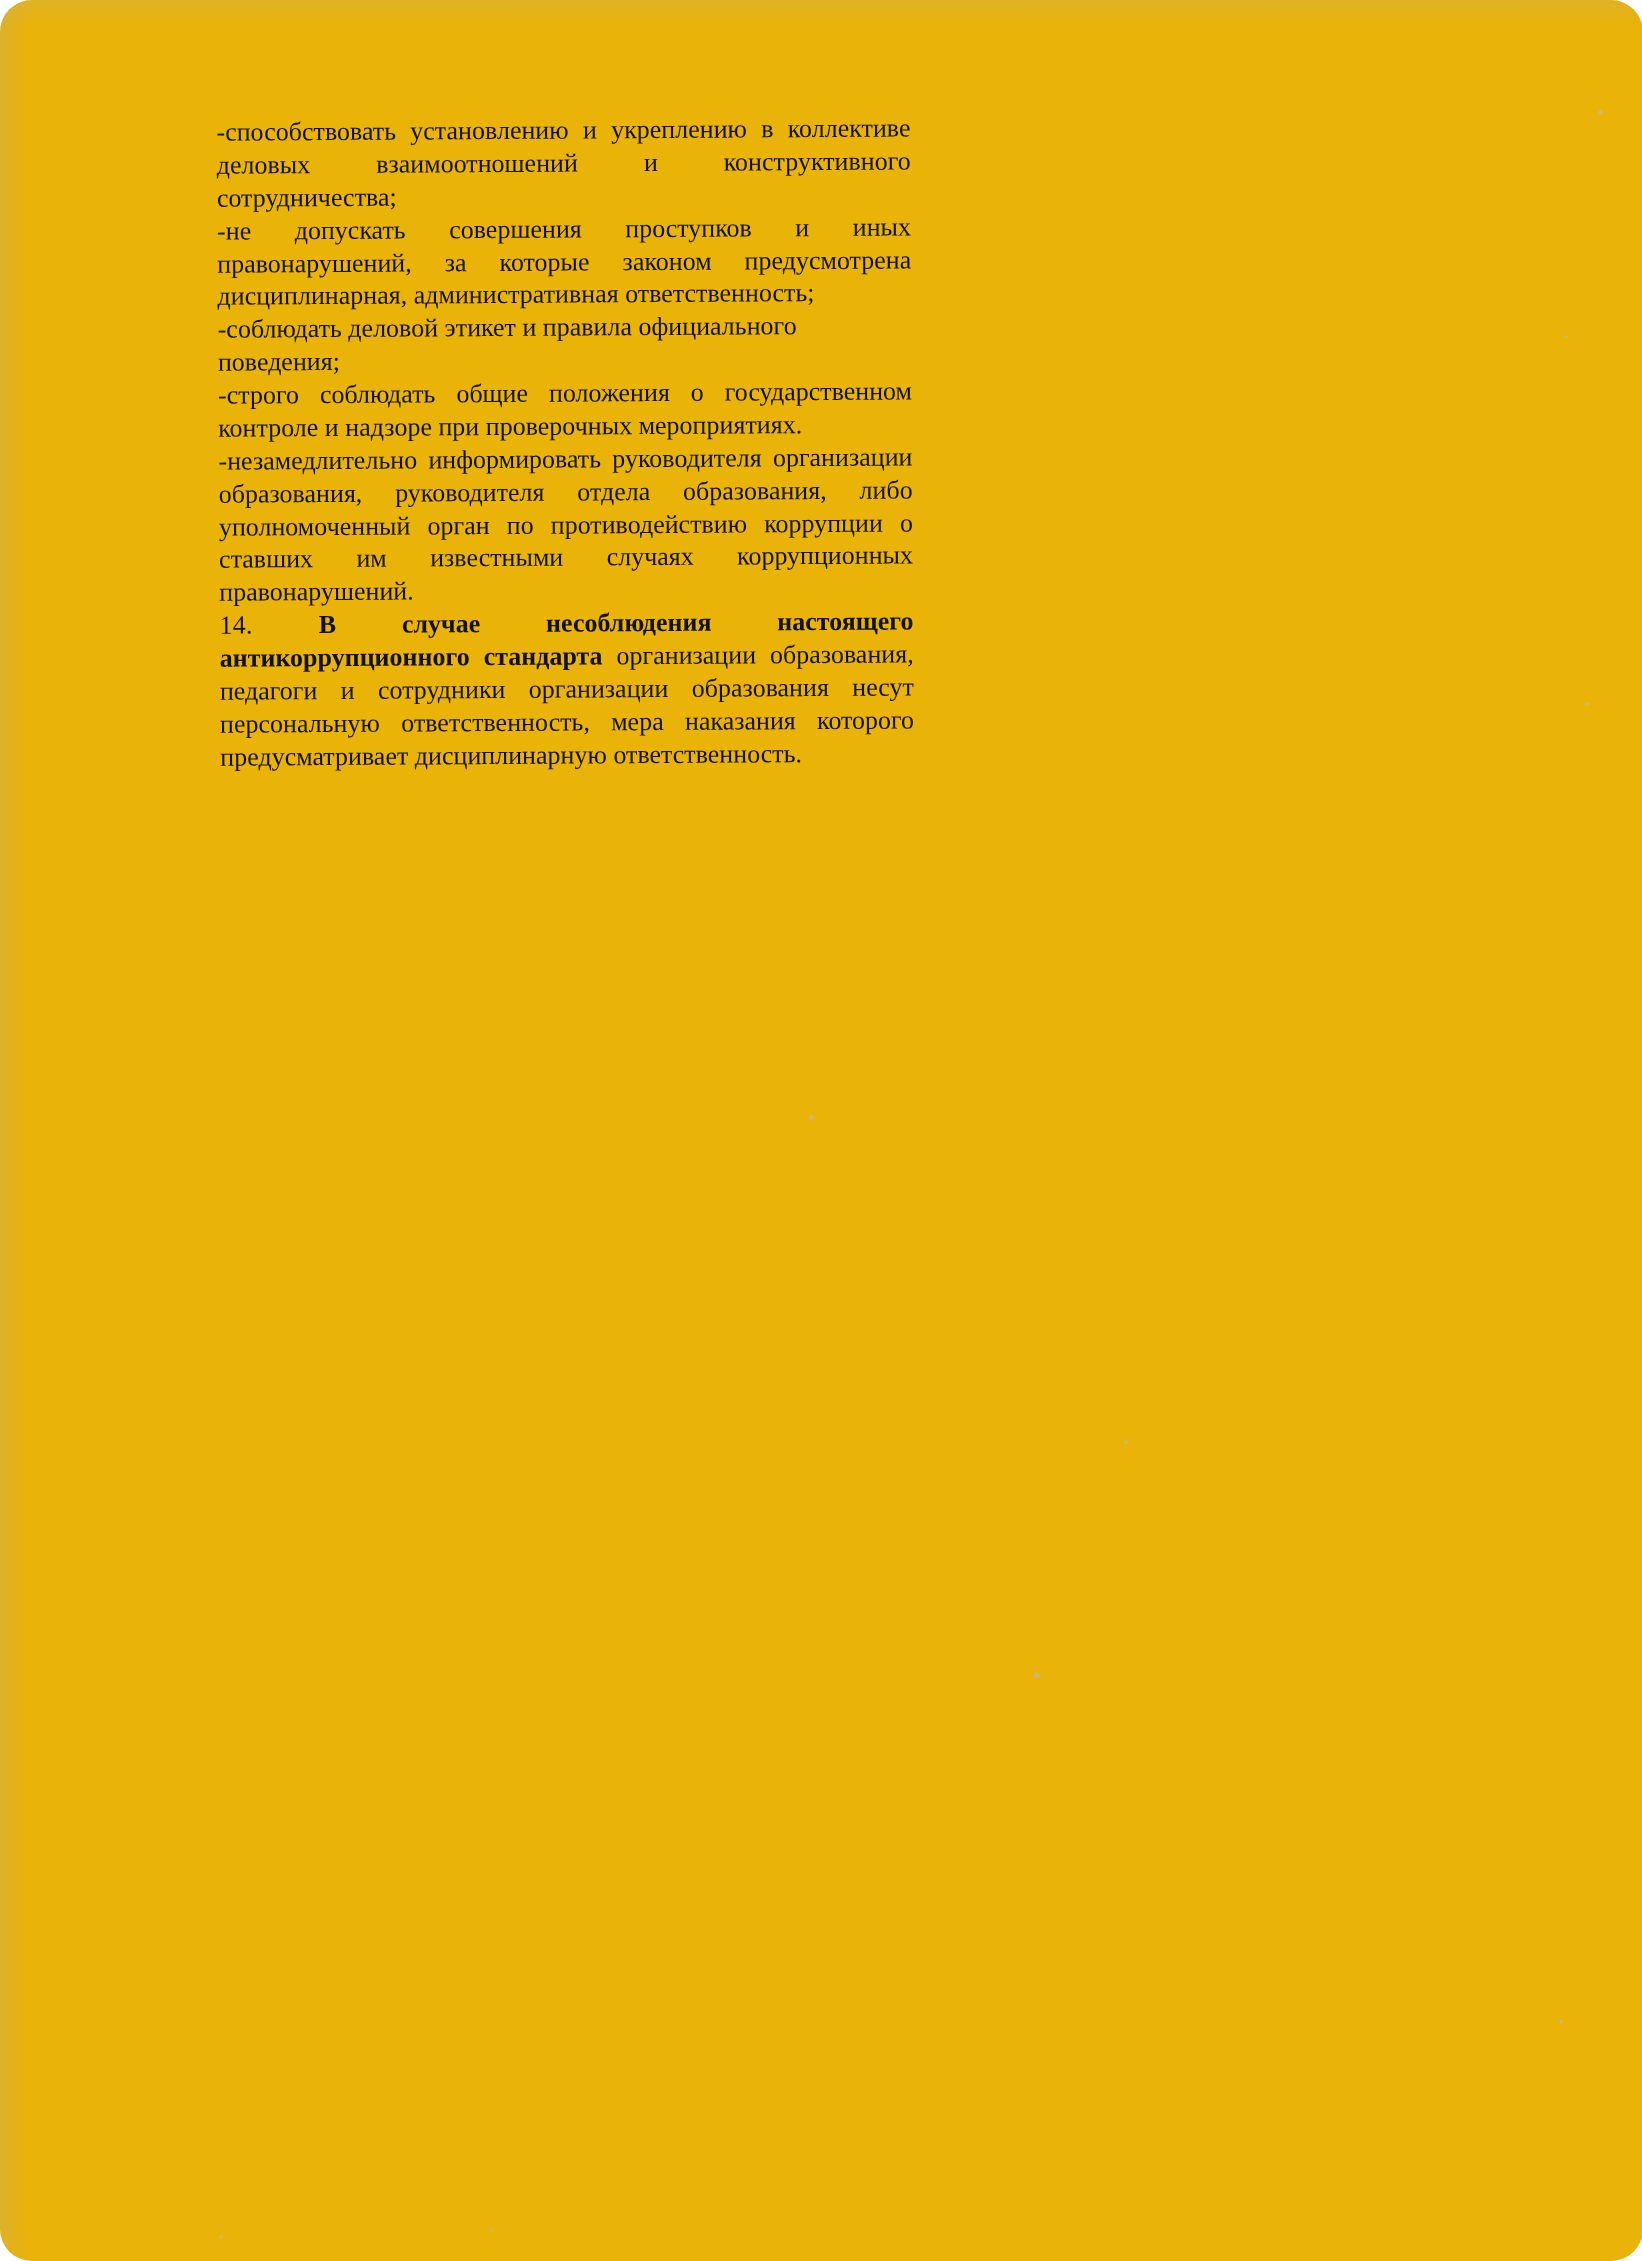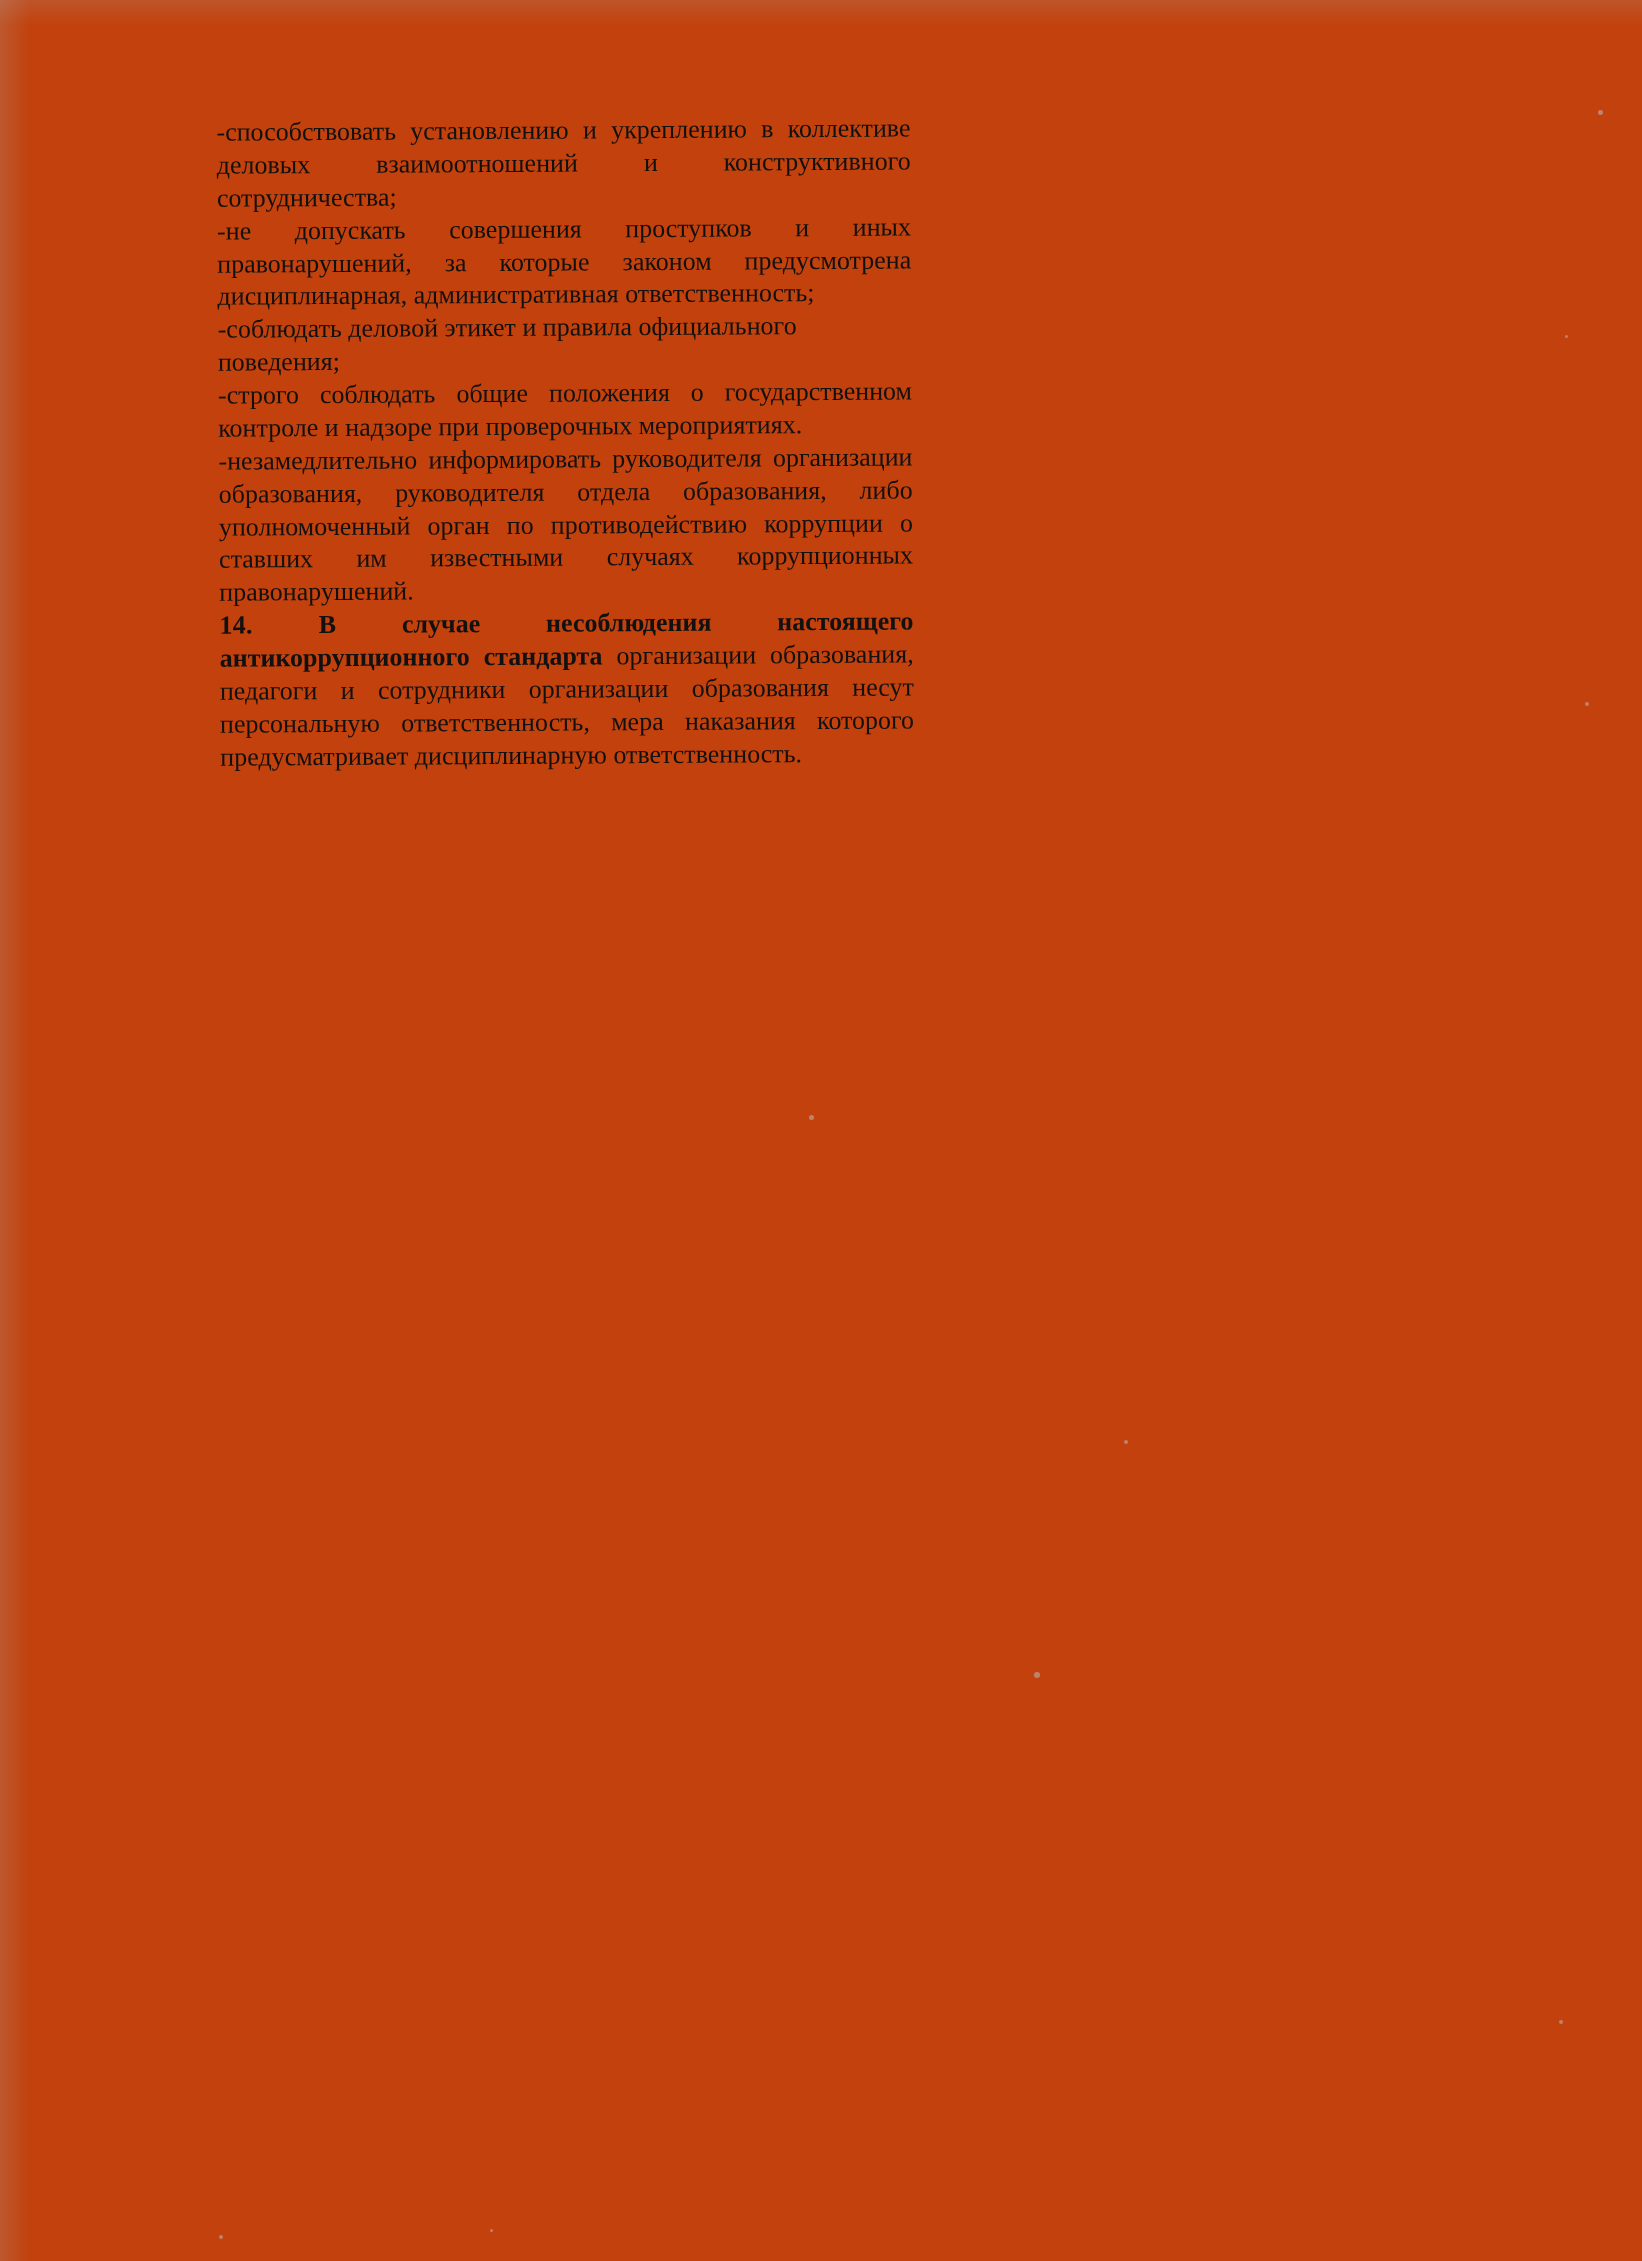--- a/index.html
+++ b/index.html
@@ -4,24 +4,25 @@
 <style>
   html, body {
     margin: 0;
     padding: 0;
     background: #ffffff;
   }
   .page {
     position: relative;
     width: 1643px;
     height: 2261px;
-    background: #c2410c;
+    background: #eab308;
     overflow: hidden;
     font-family: "Liberation Serif", "DejaVu Serif", serif;
     color: #111111;
+    border-radius: 32px;
   }
   
   .speck {
     position: absolute;
     background: #b9b9b9;
     border-radius: 50%;
     opacity: 0.55;
   }
   .edge-shade {
     position: absolute;
@@ -52,21 +53,21 @@
   .para {
     margin: 0 0 0 0;
     text-align: justify;
     text-justify: inter-word;
     hyphens: none;
   }
   .para b {
     font-weight: bold;
   }
   .clause-num {
-    font-weight: bold;
+    font-weight: normal;
     letter-spacing: 0.3px;
   }
   
   .skew-wrap {
     transform: rotate(-0.35deg);
     transform-origin: 490px 387px;
   }
 </style>
 </head>
 <body>

